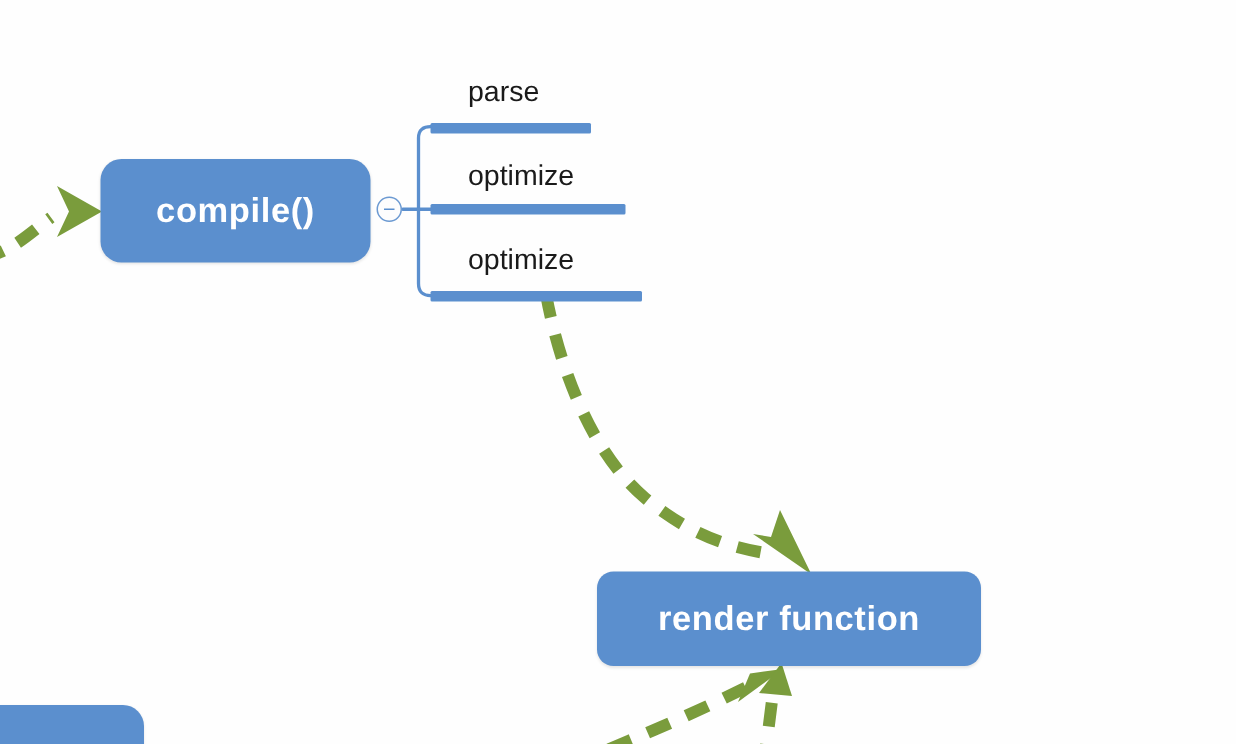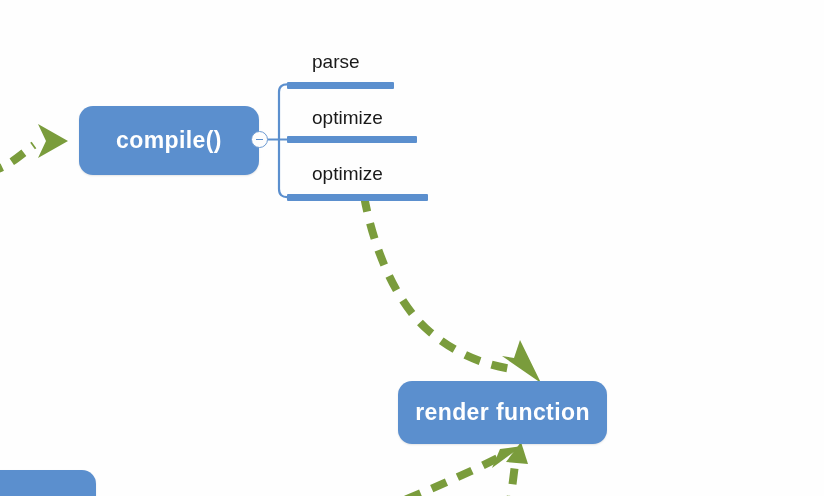--- a/index.html
+++ b/index.html
@@ -35,28 +35,28 @@
     letter-spacing: 0.4px;
     box-shadow: 0 1px 2px rgba(0,0,0,0.10);
     box-sizing: border-box;
   }
   .node-compile {
     left: 67px;
     top: 106px;
     width: 180px;
     height: 69px;
     font-size: 23px;
-    margin-left: 12px;
   }
   .node-render {
     left: 398px;
     top: 381px;
-    width: 209px;
+    width: 256px;
     height: 63px;
     font-size: 23px;
+    border-radius: 11px;
   }
   .node-partial {
     left: -46px;
     top: 470px;
     width: 142px;
     height: 50px;
     border-radius: 14px;
   }
   .leaf-label {
     position: absolute;

